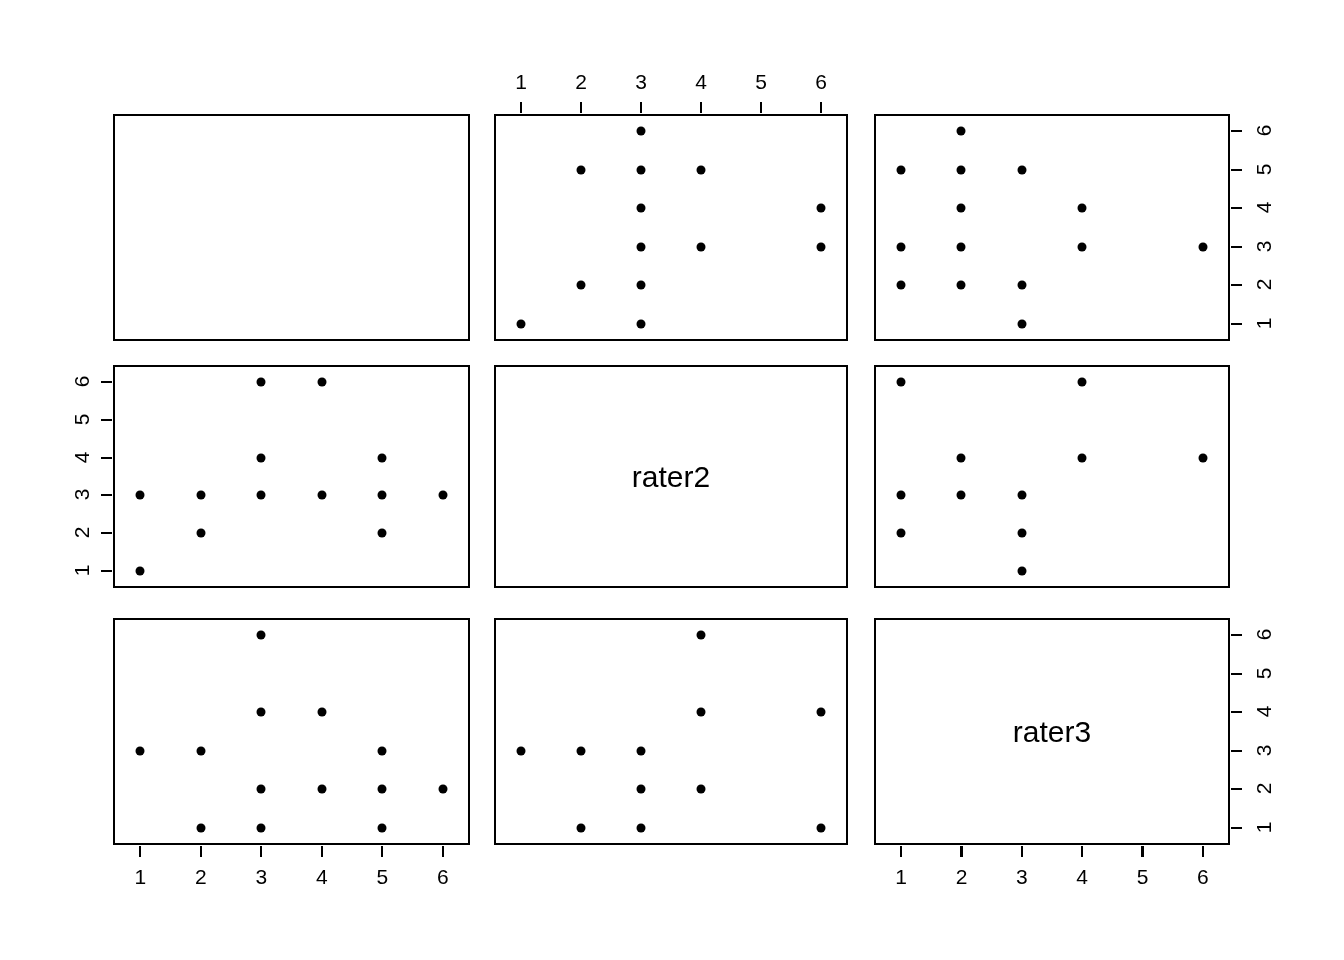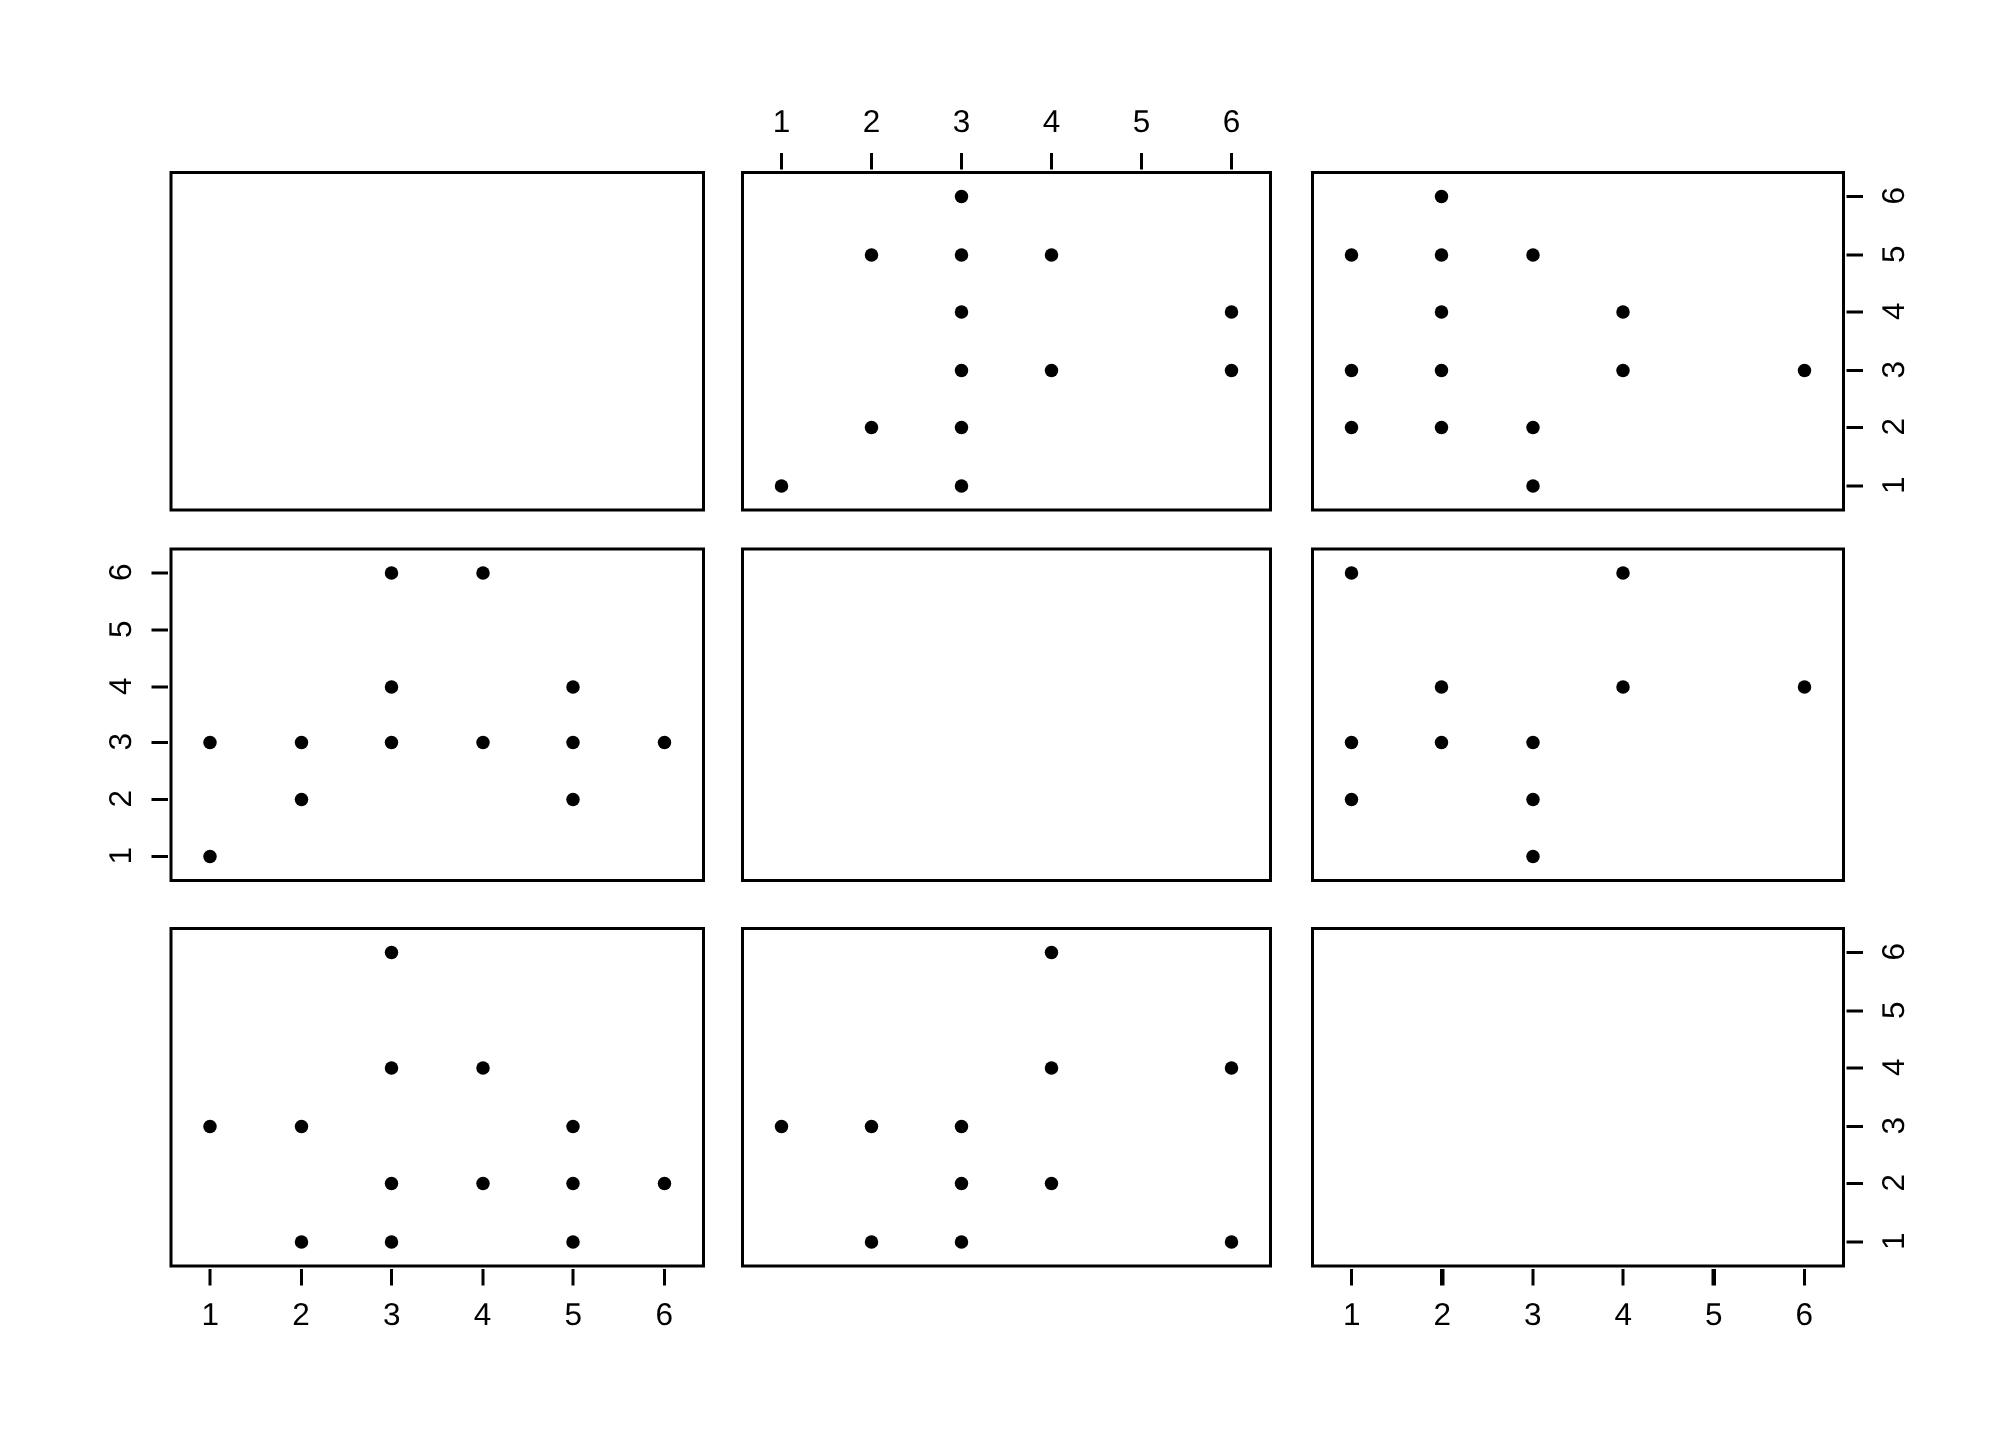--- a/index.html
+++ b/index.html
@@ -66,20 +66,21 @@
     <div class="pt" style="left: 261.246px; top: 495.398px;"></div>
     <div class="pt" style="left: 261.246px; top: 457.602px;"></div>
     <div class="pt" style="left: 261.246px; top: 382.008px;"></div>
     <div class="pt" style="left: 321.754px; top: 495.398px;"></div>
     <div class="pt" style="left: 321.754px; top: 382.008px;"></div>
     <div class="pt" style="left: 382.263px; top: 533.195px;"></div>
     <div class="pt" style="left: 382.263px; top: 495.398px;"></div>
     <div class="pt" style="left: 382.263px; top: 457.602px;"></div>
     <div class="pt" style="left: 442.771px; top: 495.398px;"></div>
     <div class="panel" style="left: 494px; top: 365px; width: 354px; height: 223px;"></div>
+    <div class="diaglabel" style="left: 494px; top: 365px; width: 354px; height: 223px;">rater2</div>
     <div class="panel" style="left: 874px; top: 365px; width: 356px; height: 223px;"></div>
     <div class="pt" style="left: 901.153px; top: 533.195px;"></div>
     <div class="pt" style="left: 901.153px; top: 495.398px;"></div>
     <div class="pt" style="left: 901.153px; top: 382.008px;"></div>
     <div class="pt" style="left: 961.492px; top: 495.398px;"></div>
     <div class="pt" style="left: 961.492px; top: 457.602px;"></div>
     <div class="pt" style="left: 1021.83px; top: 570.992px;"></div>
     <div class="pt" style="left: 1021.83px; top: 533.195px;"></div>
     <div class="pt" style="left: 1021.83px; top: 495.398px;"></div>
     <div class="pt" style="left: 1082.17px; top: 457.602px;"></div>
@@ -105,20 +106,21 @@
     <div class="pt" style="left: 581px; top: 750.737px;"></div>
     <div class="pt" style="left: 641px; top: 827.686px;"></div>
     <div class="pt" style="left: 641px; top: 789.212px;"></div>
     <div class="pt" style="left: 641px; top: 750.737px;"></div>
     <div class="pt" style="left: 701px; top: 789.212px;"></div>
     <div class="pt" style="left: 701px; top: 712.263px;"></div>
     <div class="pt" style="left: 701px; top: 635.314px;"></div>
     <div class="pt" style="left: 821px; top: 827.686px;"></div>
     <div class="pt" style="left: 821px; top: 712.263px;"></div>
     <div class="panel" style="left: 874px; top: 618px; width: 356px; height: 227px;"></div>
+    <div class="diaglabel" style="left: 874px; top: 618px; width: 356px; height: 227px;">rater3</div>
     <div class="tick-v" style="left: 519.9px; top: 102px; height: 11px;"></div>
     <div class="tlab" style="left: 501px; top: 71px; width: 40px;">1</div>
     <div class="tick-v" style="left: 579.9px; top: 102px; height: 11px;"></div>
     <div class="tlab" style="left: 561px; top: 71px; width: 40px;">2</div>
     <div class="tick-v" style="left: 639.9px; top: 102px; height: 11px;"></div>
     <div class="tlab" style="left: 621px; top: 71px; width: 40px;">3</div>
     <div class="tick-v" style="left: 699.9px; top: 102px; height: 11px;"></div>
     <div class="tlab" style="left: 681px; top: 71px; width: 40px;">4</div>
     <div class="tick-v" style="left: 759.9px; top: 102px; height: 11px;"></div>
     <div class="tlab" style="left: 741px; top: 71px; width: 40px;">5</div>

